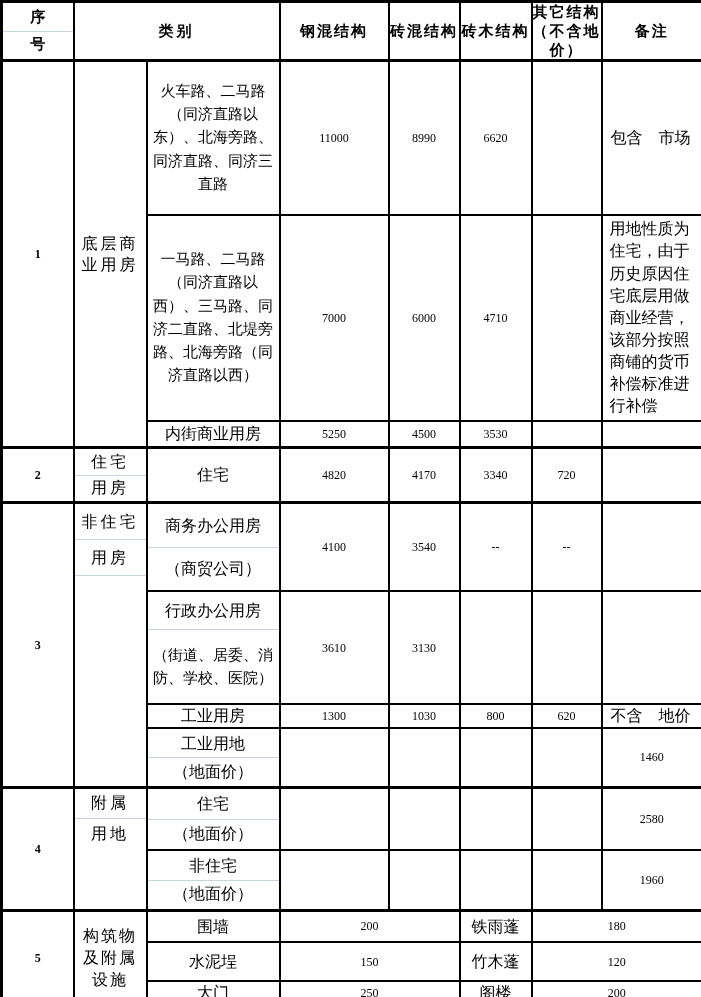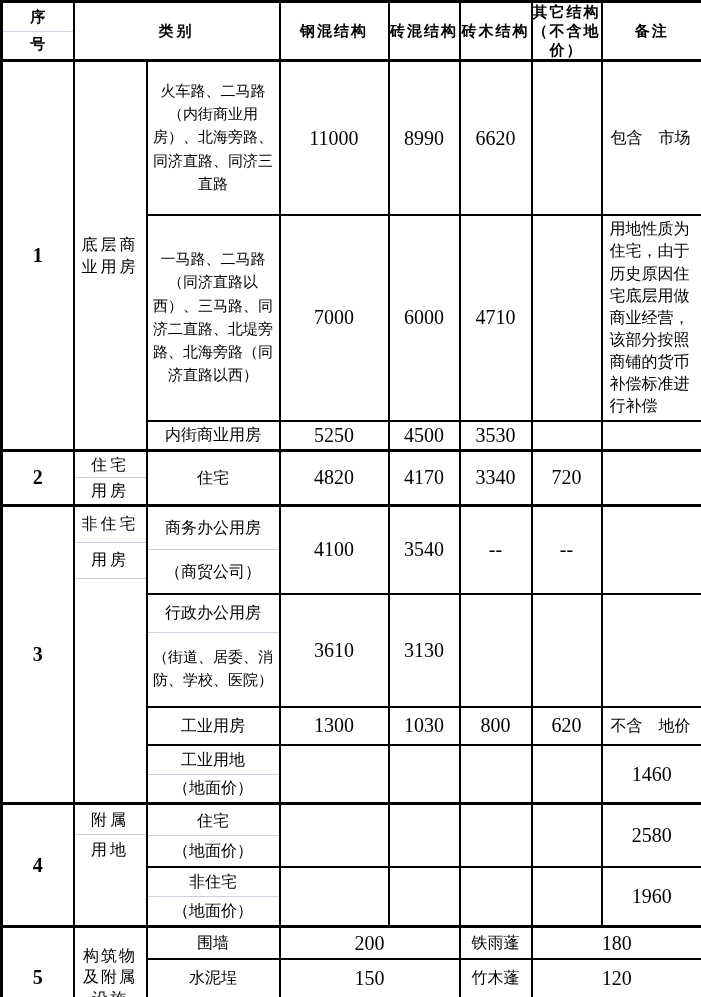--- a/index.html
+++ b/index.html
@@ -17,21 +17,21 @@
   .vsplit>div{flex:1;display:flex;align-items:center;justify-content:center;}
   .vsplit>div.lt{border-bottom:1px solid #c9d3e0;}
   
   td.toptd{vertical-align:top;}
   .topstack>div{height:35px;display:flex;align-items:center;justify-content:center;}
   .topstack>div.lt{border-bottom:1px solid #c9d3e0;}
   .stack>span{display:block;}
   .roadcell{font-size:15px;line-height:1.55;padding:2px 2px;}
   .remark{text-align:left;padding:0 8px;}
   .remark-long{text-align:left;font-size:16px;line-height:1.38;padding:1px 7px;}
-  .num{font-size:20px;}
+  .num{font-size:12px;}
   .hdr{font-weight:bold;font-size:15px;line-height:1.25;}
 </style>
 </head>
 <body>
 
 <div class="doc">
 <table class="grid">
   <colgroup>
     <col style="width:72px">
         <col style="width:73px">
@@ -64,21 +64,21 @@
   </tr>
 
   <tr style="height:154px" class="sec">
     <td rowspan="3" class="bold num">1</td>
     <td rowspan="3" class="ls3">
       <div class="stack">
         <span>底层商</span>
         <span>业用房</span>
       </div>
     </td>
-    <td class="roadcell">火车路、二马路（内街商业用房）、北海旁路、同济直路、同济三直路</td>
+    <td class="roadcell">火车路、二马路（同济直路以东）、北海旁路、同济直路、同济三直路</td>
     <td class="num">11000</td>
     <td class="num">8990</td>
     <td class="num">6620</td>
     <td></td>
     <td class="remark">包含　市场</td>
   </tr>
 
   <tr style="height:206px">
     <td class="roadcell">一马路、二马路（同济直路以西）、三马路、同济二直路、北堤旁路、北海旁路（同济直路以西）</td>
     <td class="num">7000</td>
@@ -157,21 +157,21 @@
               </div>
       </div>
     </td>
     <td class="num">3610</td>
     <td class="num">3130</td>
     <td></td>
     <td></td>
     <td></td>
   </tr>
 
-  <tr style="height:38px">
+  <tr style="height:24px">
     <td>工业用房</td>
     <td class="num">1300</td>
     <td class="num">1030</td>
     <td class="num">800</td>
     <td class="num">620</td>
     <td class="remark">不含　地价</td>
   </tr>
 
   <tr style="height:59px">
     <td>

